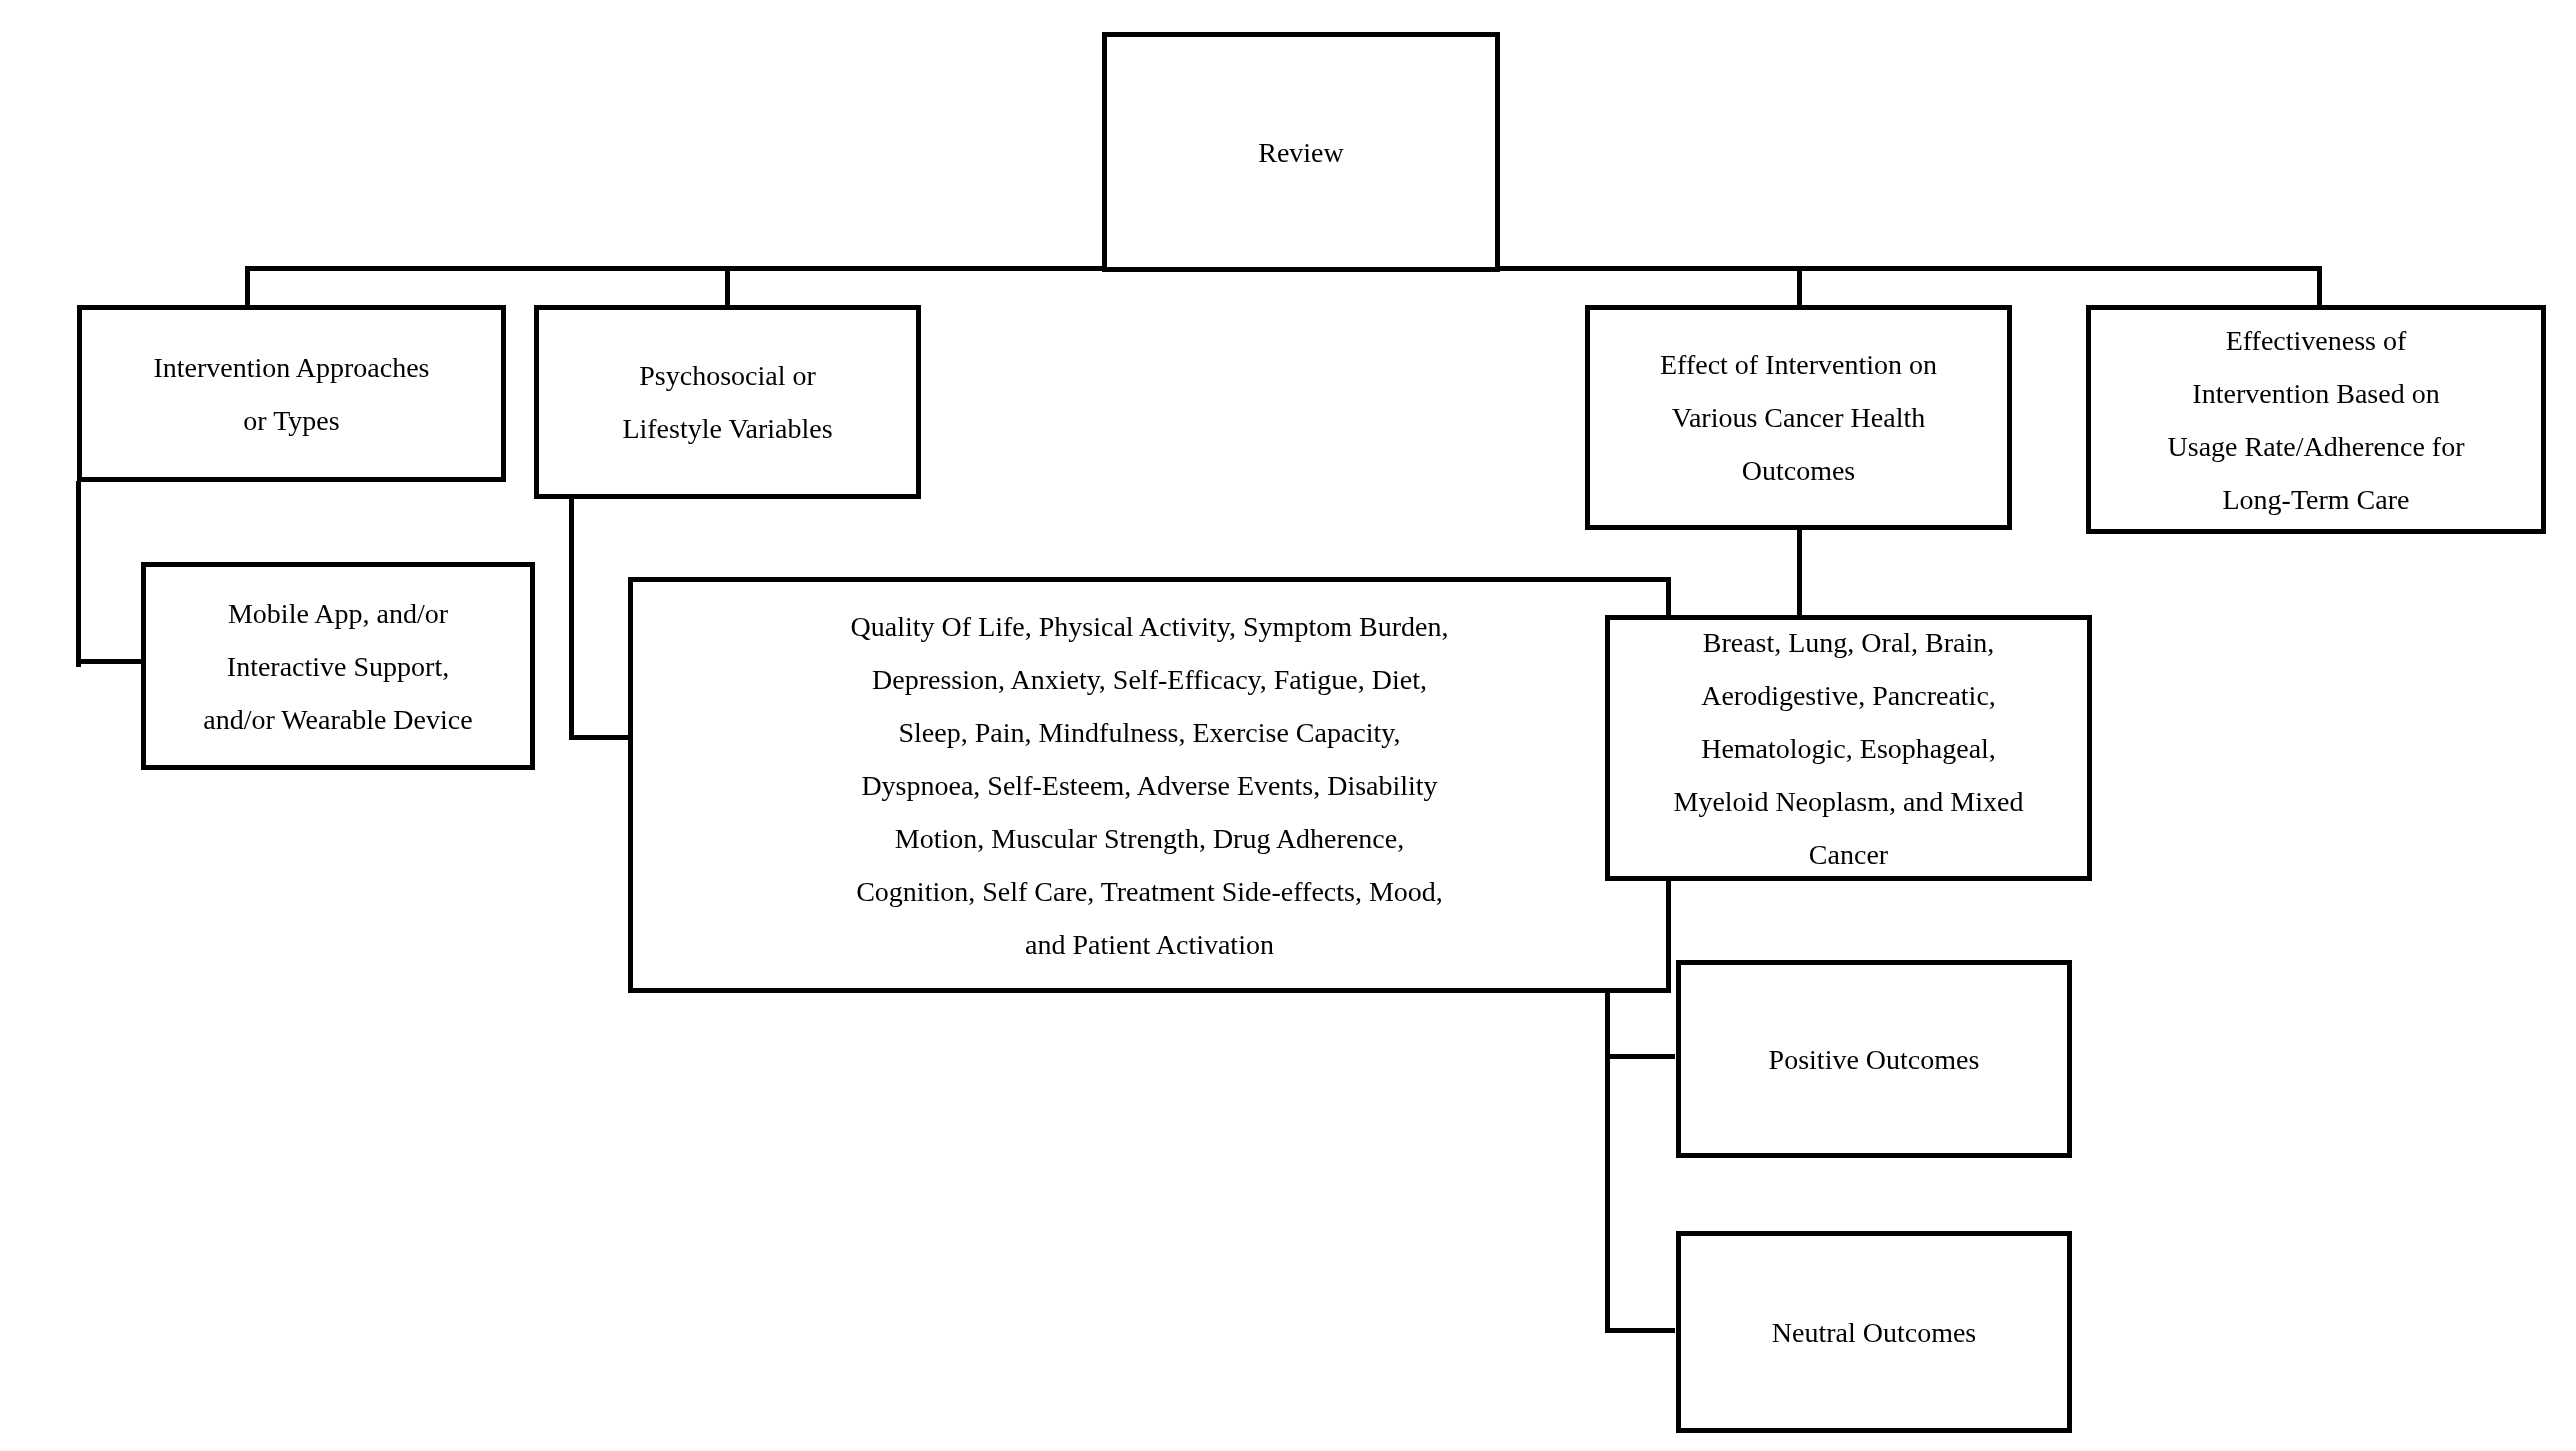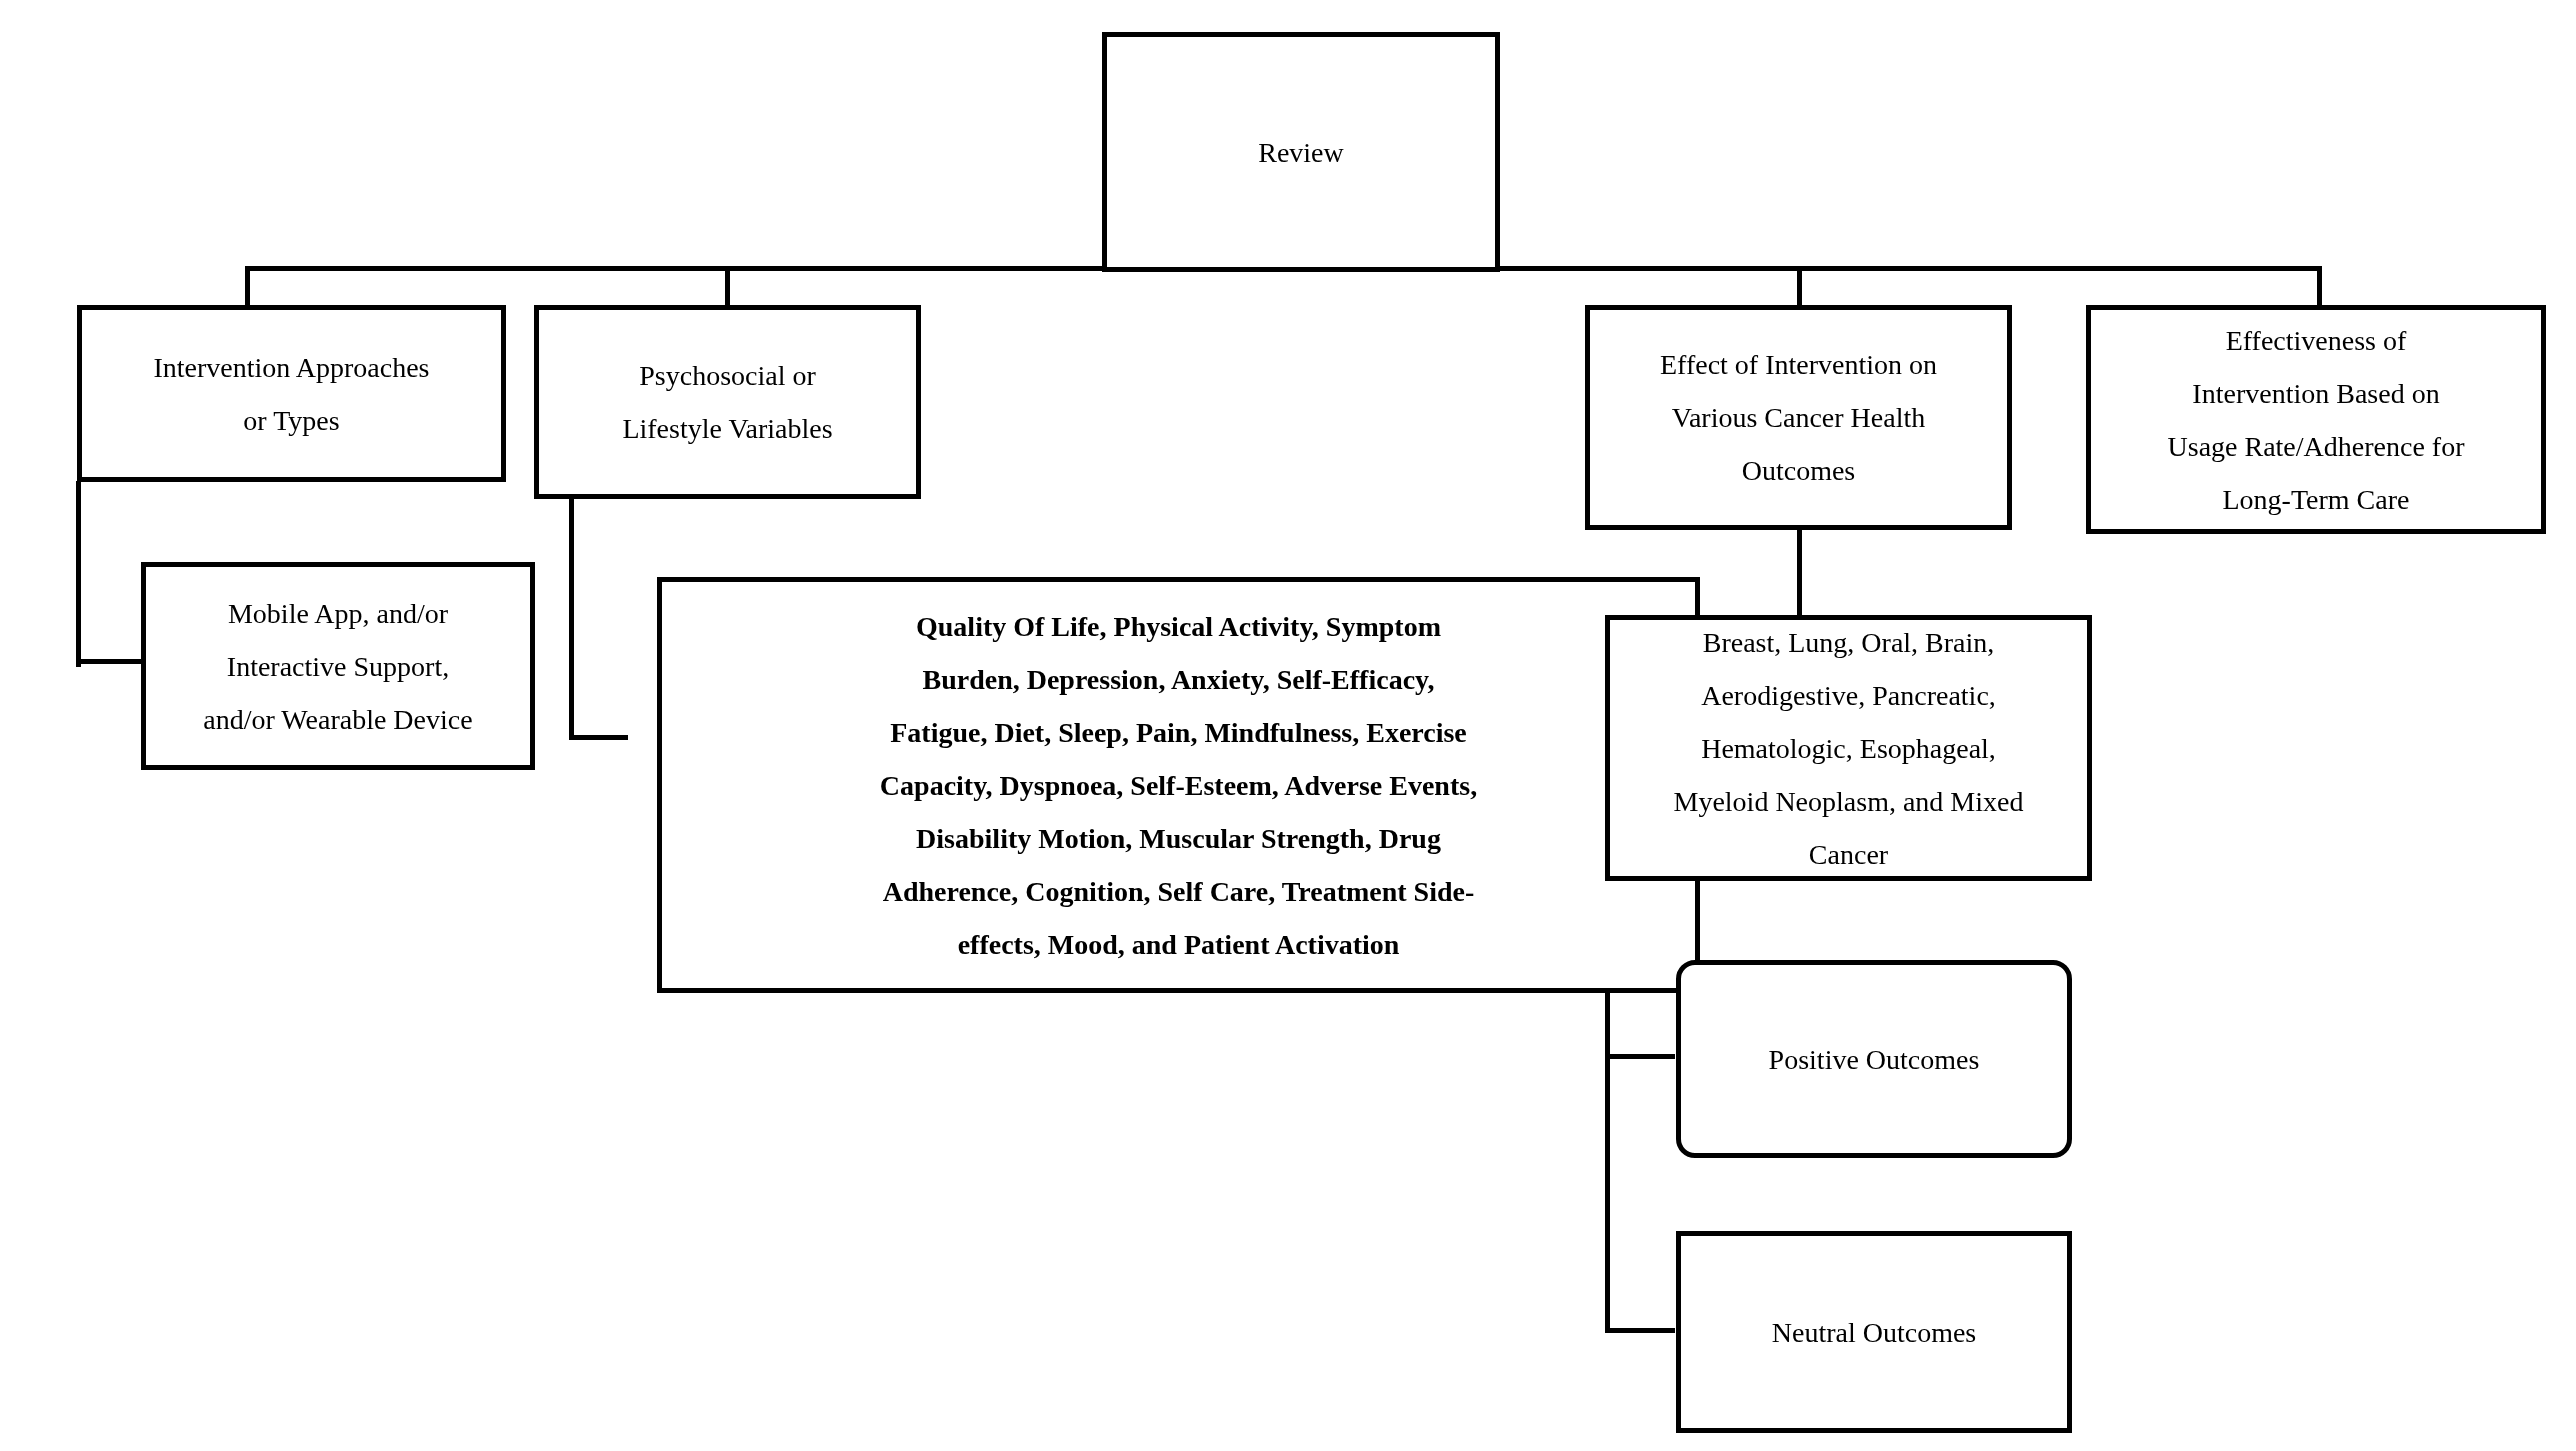--- a/index.html
+++ b/index.html
@@ -40,23 +40,23 @@
     position: absolute;
     background: #000000;
   }
   
   #n-review   { left: 1102px; top: 32px;   width: 398px;  height: 240px; }
   #n-b1       { left: 33px;   top: 305px;  width: 429px;  height: 177px; margin-left: 44px; }
   #n-b2       { left: 534px;  top: 305px;  width: 387px;  height: 194px; }
   #n-b3       { left: 1585px; top: 305px;  width: 427px;  height: 225px; }
   #n-b4       { left: 2086px; top: 305px;  width: 460px;  height: 229px; }
   #n-mobile   { left: 141px;  top: 562px;  width: 394px;  height: 208px; }
-  #n-big      { left: 657px; top: 577px;  width: 1043px; height: 416px; font-weight: bold; }
+  #n-big      { left: 628px; top: 577px;  width: 1043px; height: 416px; }
   #n-breast   { left: 1561px; top: 615px; width: 487px;  height: 266px; margin-left: 44px; }
-  #n-positive { left: 1676px; top: 960px; width: 396px;  height: 198px; border-radius: 19px; }
+  #n-positive { left: 1676px; top: 960px; width: 396px;  height: 198px; }
   #n-neutral  { left: 1676px; top: 1231px; width: 396px;  height: 202px; }
   
   #l-review-stem { left: 1299px; top: 228px;  width: 4.9px;    height: 42px; }
   #l-main        { left: 245px;  top: 266px;  width: 2077px; height: 4.9px; }
   #l-d1          { left: 245px;  top: 266px;  width: 4.9px;    height: 40px; }
   #l-d2          { left: 725px; top: 266px;  width: 4.9px;    height: 40px; }
   #l-d3          { left: 1797px; top: 266px;  width: 4.9px;    height: 40px; }
   #l-d4          { left: 2317px; top: 266px;  width: 4.9px;    height: 40px; }
   #l-b1m-v       { left: 76px;  top: 481px;  width: 4.9px;    height: 186px; }
   #l-b1m-h       { left: 76px;  top: 659px; width: 65px;  height: 4.9px; }

